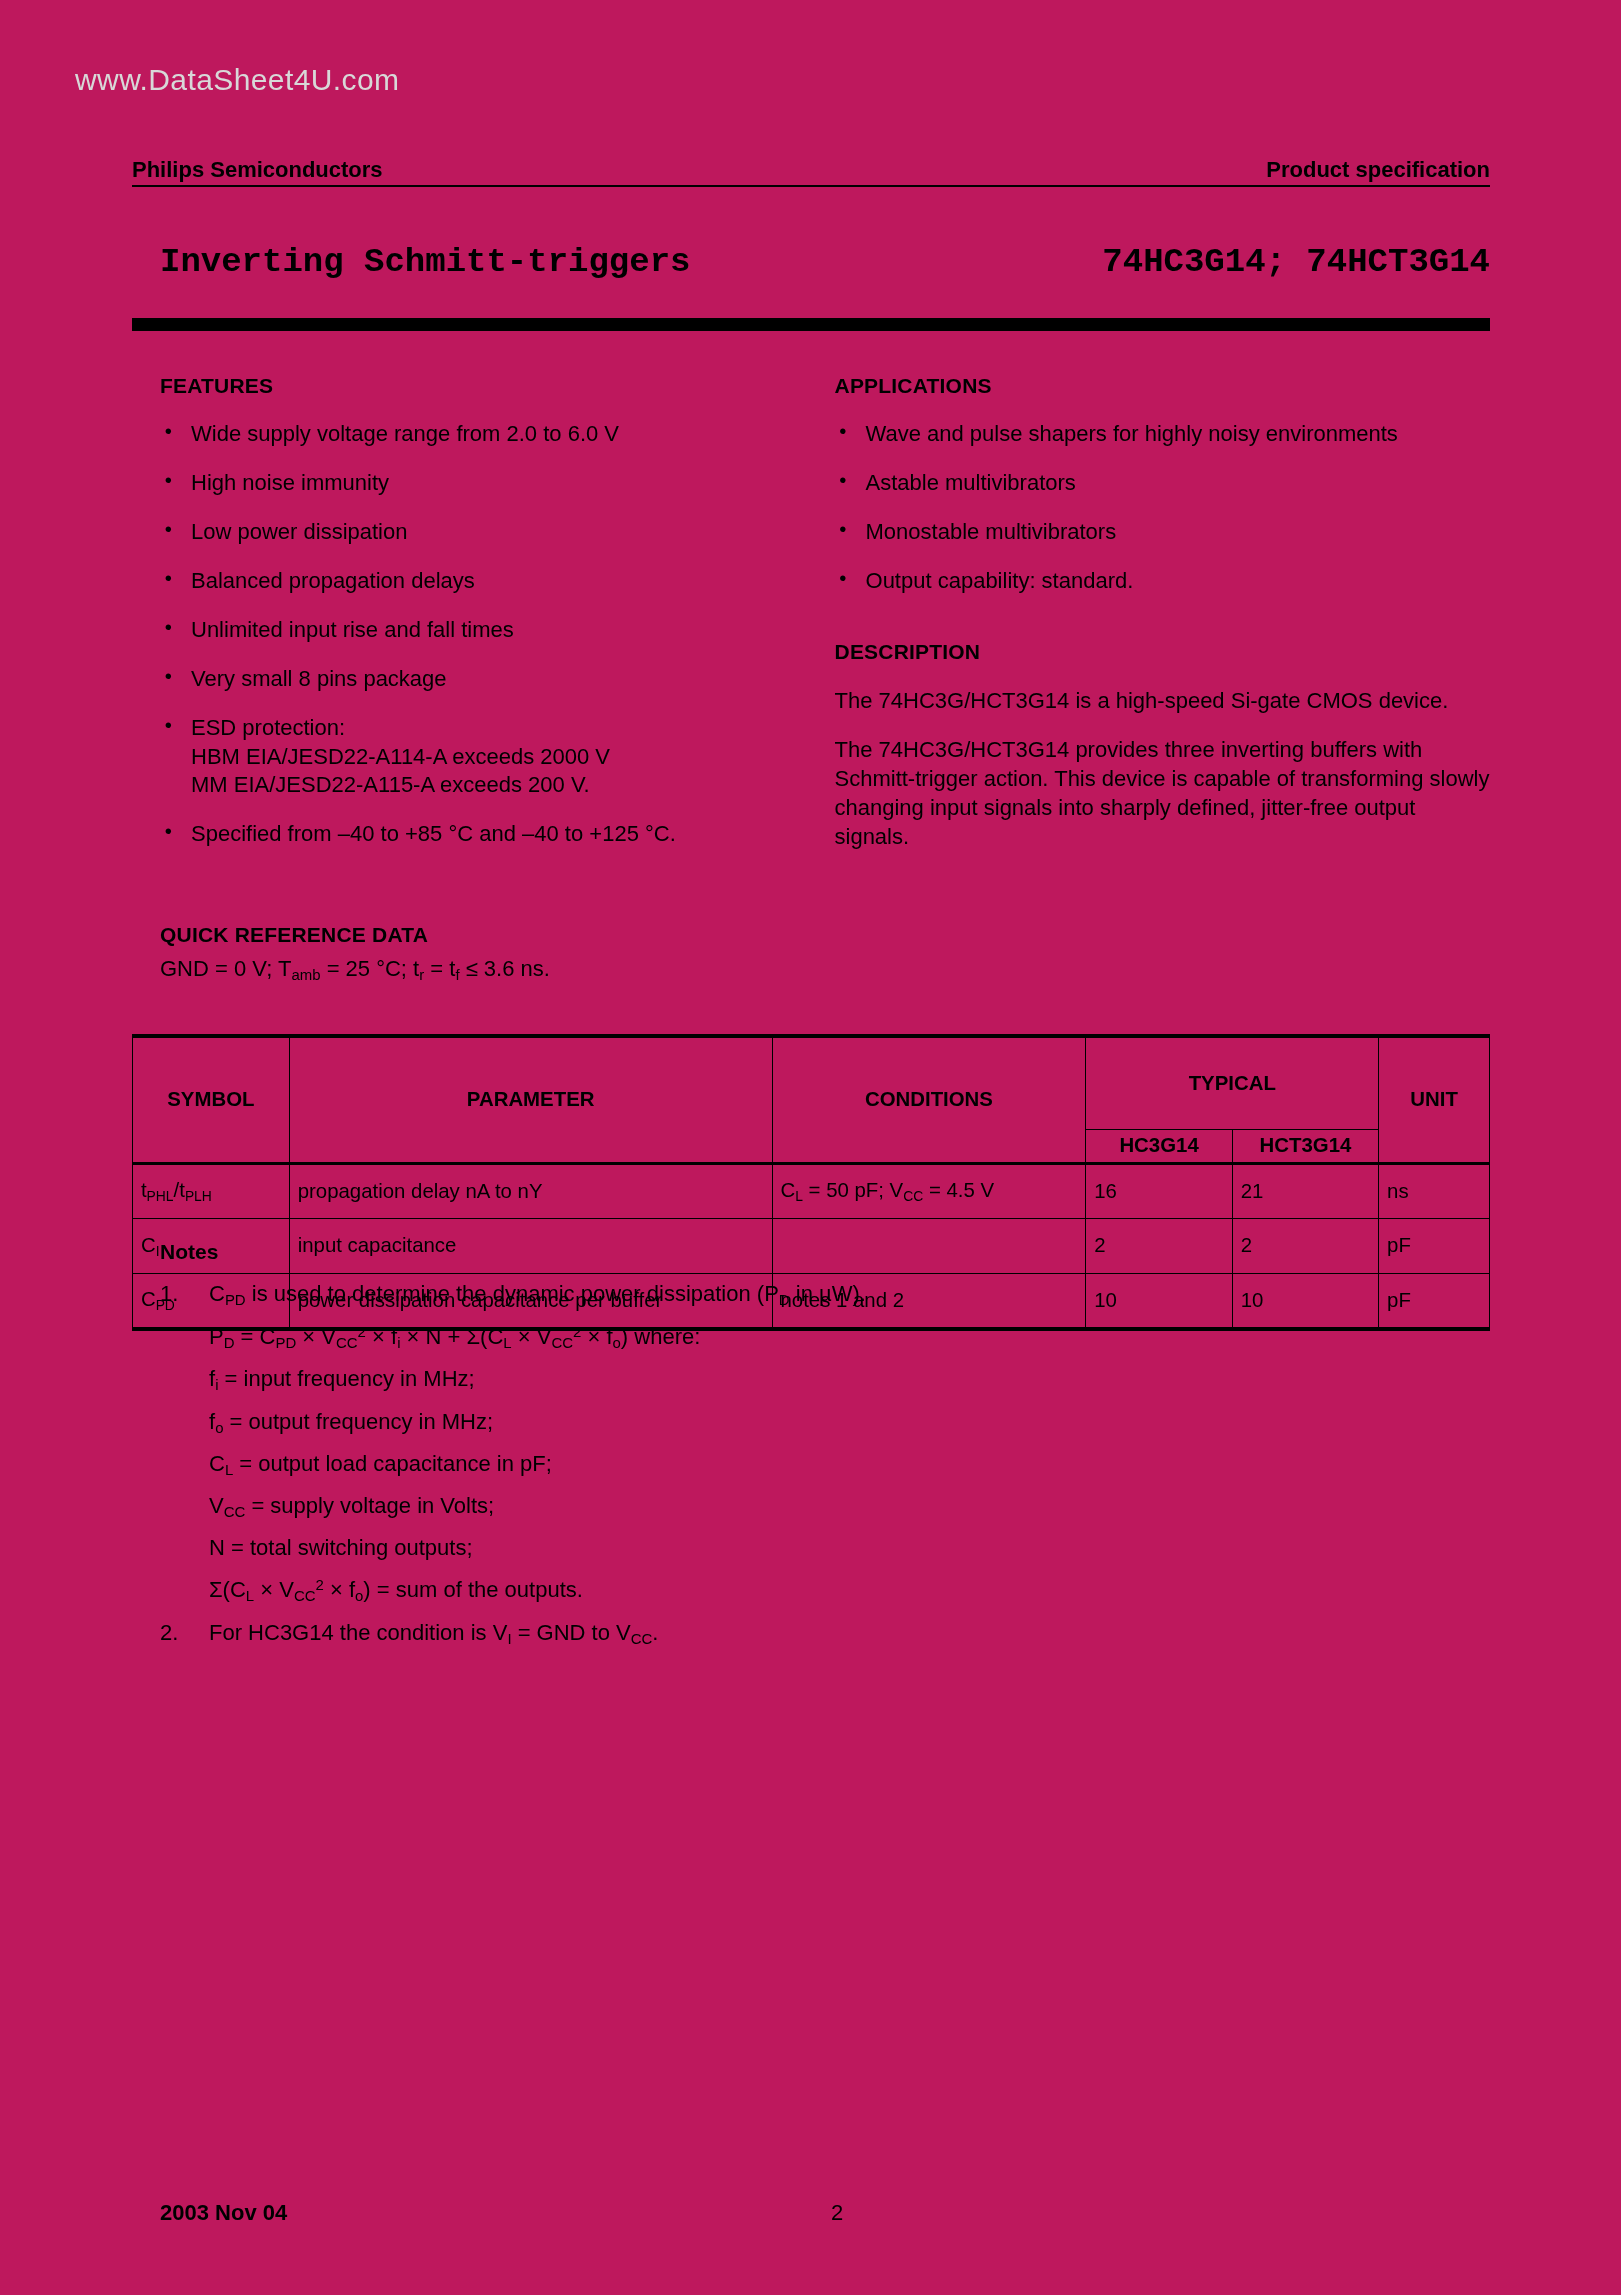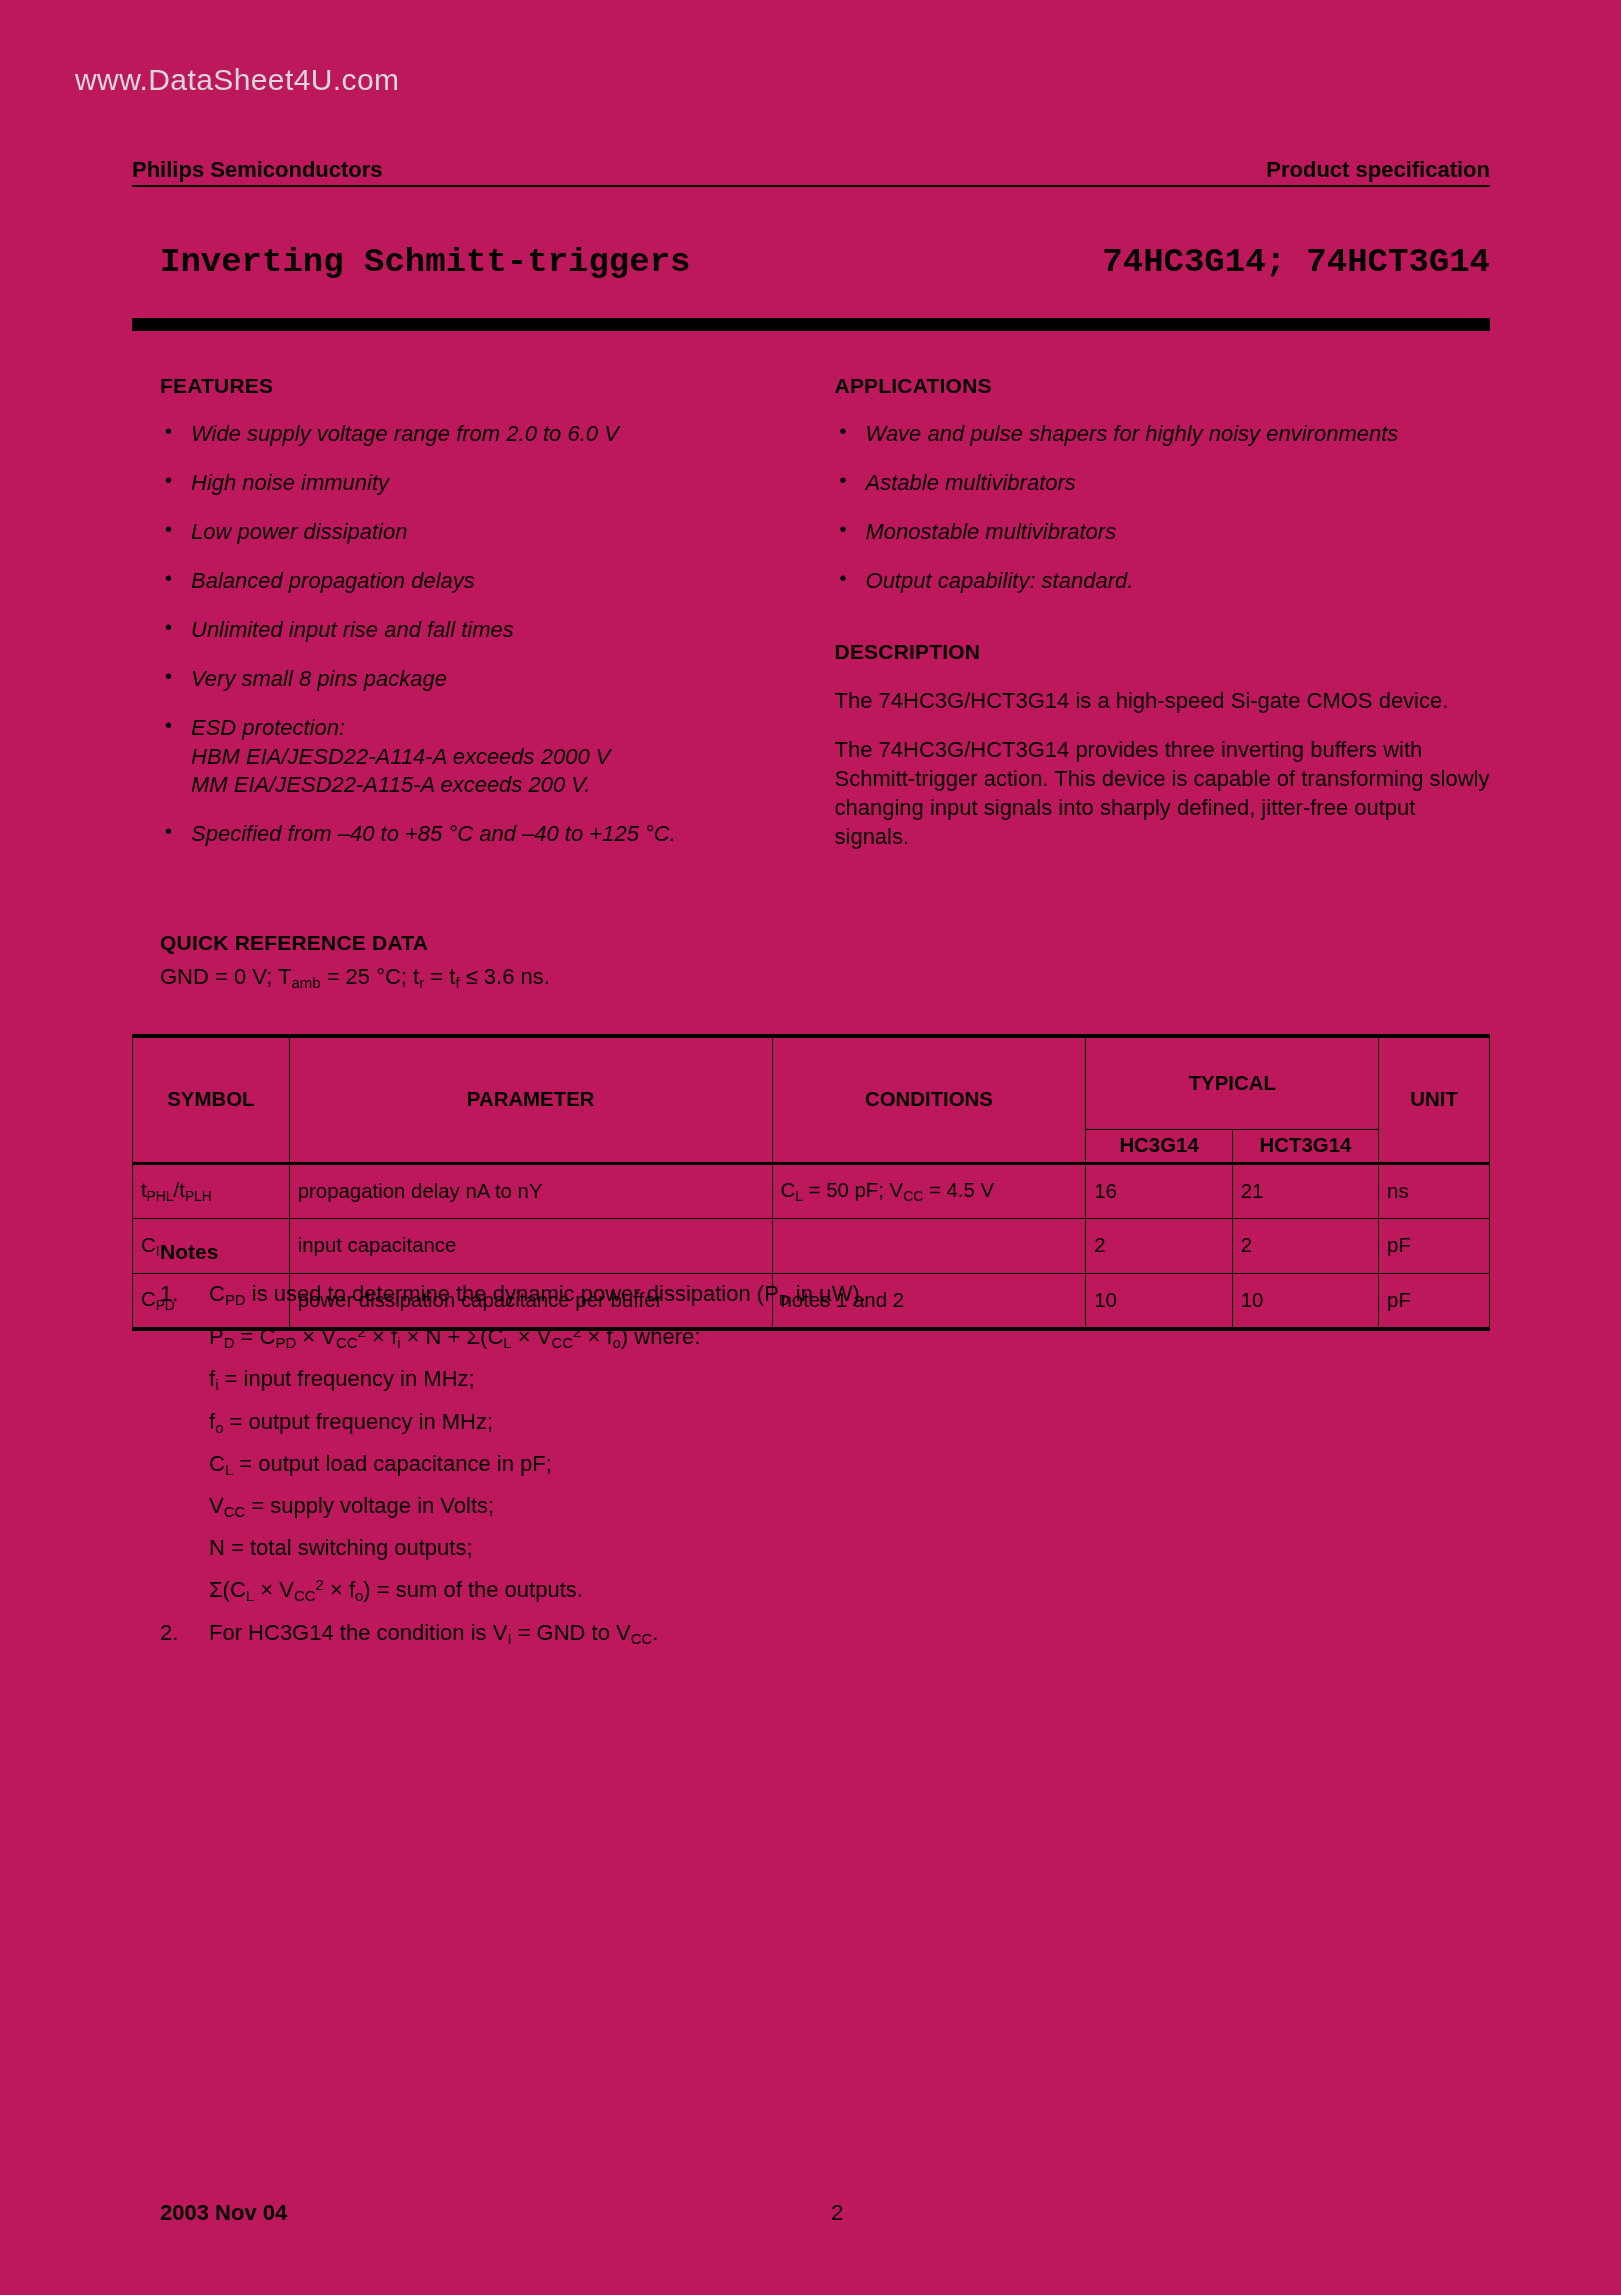--- a/index.html
+++ b/index.html
@@ -113,21 +113,20 @@
     list-style: none;
     margin: 0;
     padding: 0;
     font-size: 22px;
   }
   ul.bullets > li {
     position: relative;
     padding-left: 31px;
     margin-bottom: 20.4px;
     line-height: 1.30;
-    font-style: italic;
   }
   ul.bullets > li::before {
     content: "\2022";
     position: absolute;
     left: 4.7px;
     top: -1.6px;
     font-size: 20.4px;
   }
   .sub-line { display: block; }
 
@@ -137,21 +136,21 @@
     margin: 0 0 20.4px 0;
   }
 
   
   .qrd {
     position: absolute;
     left: 28px;
     top: 923px;
     width: 1335px;
   }
-  .qrd h2 { margin-bottom: 9.4px; margin-top: 8px; }
+  .qrd h2 { margin-bottom: 9.4px; }
   .qrd .cond {
     font-size: 22px;
     margin: 0 0 17.3px 0;
   }
 
   table.spec {
     position: absolute;
     left: 132px;
     top: 1010px;
     width: 1358px;

